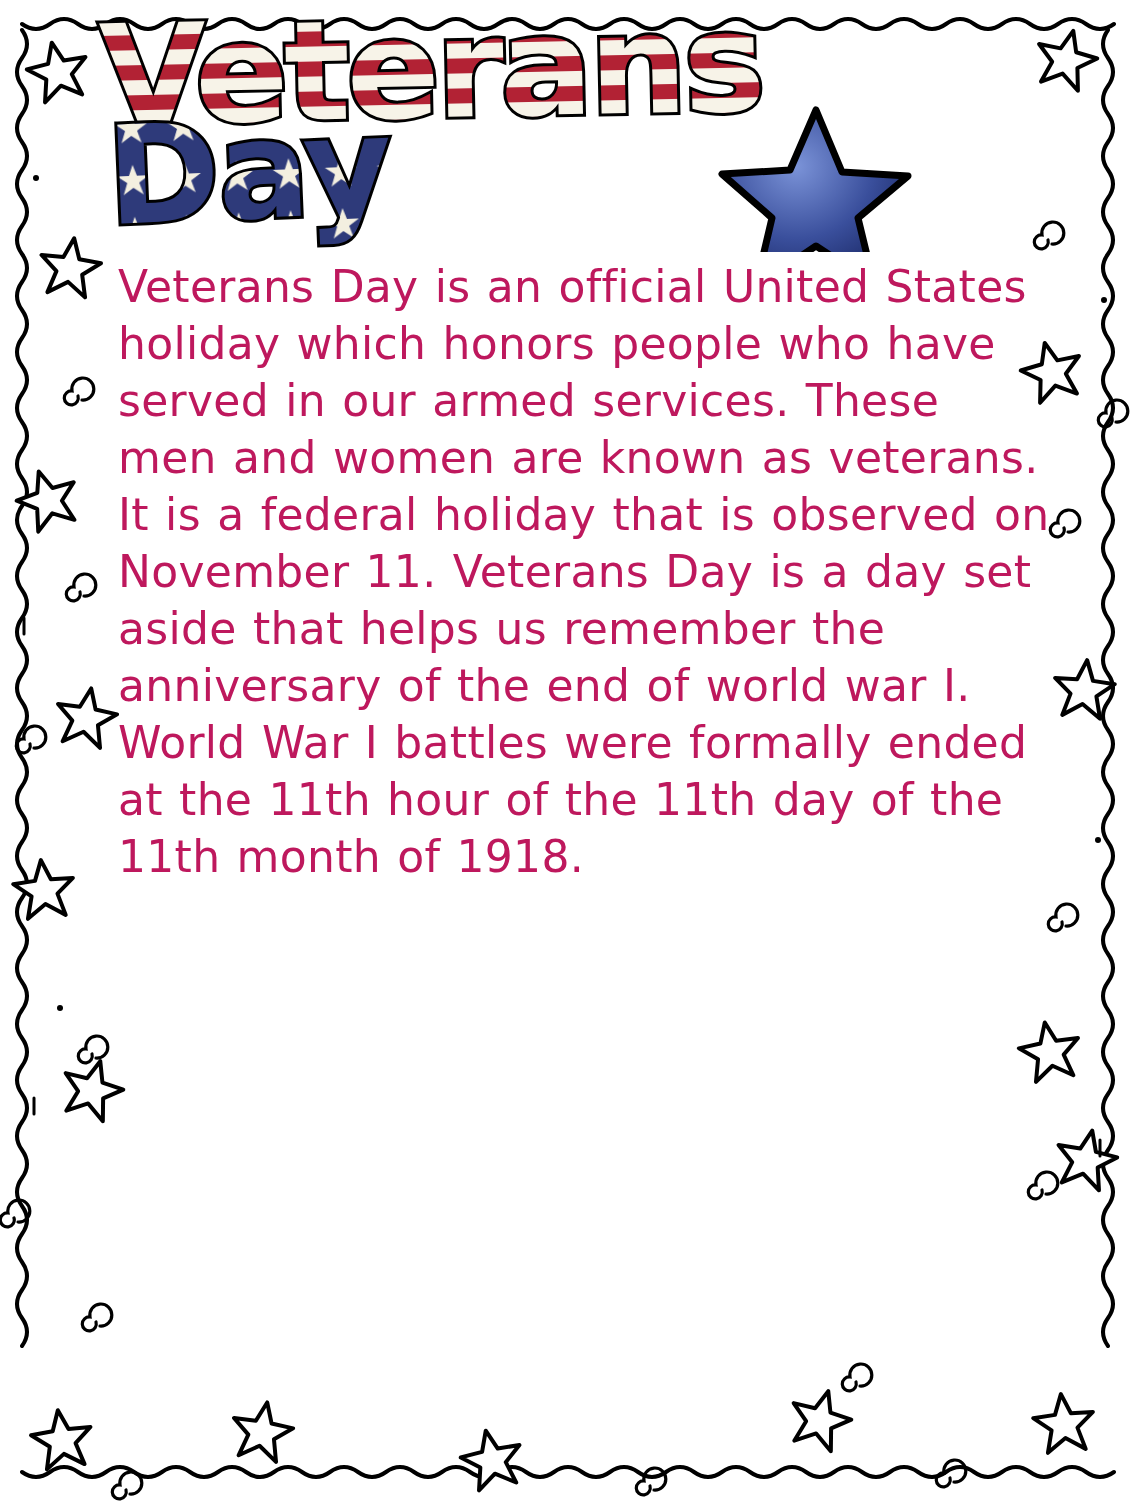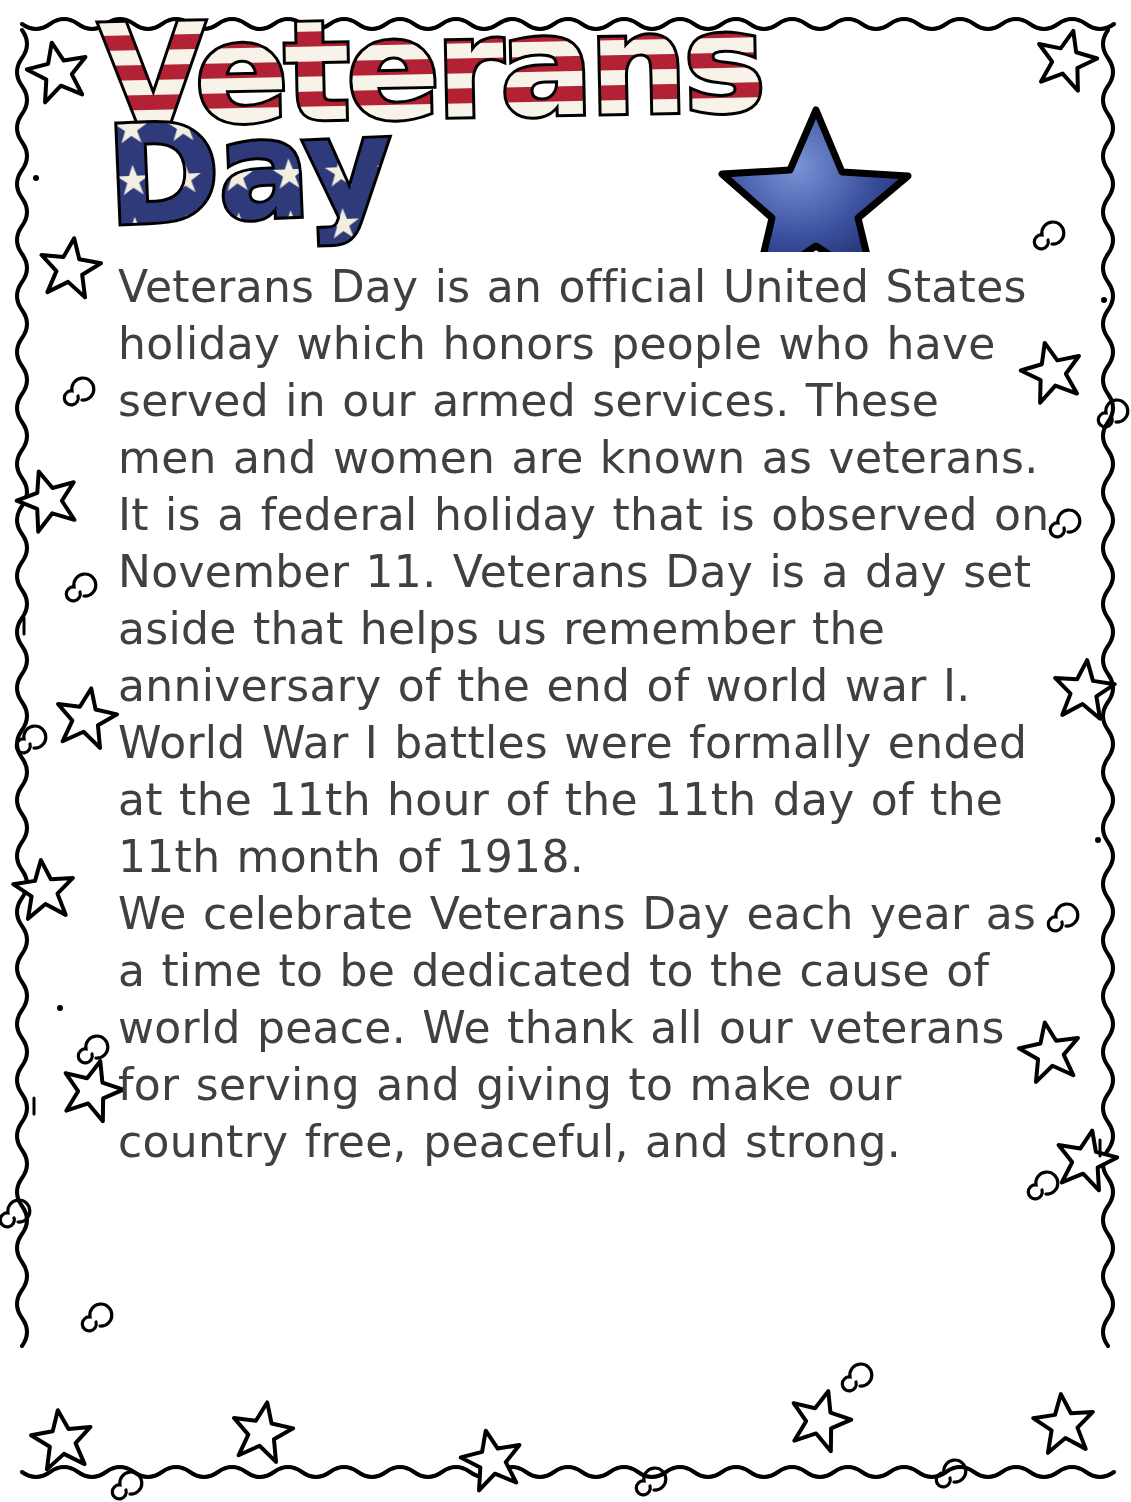--- a/index.html
+++ b/index.html
@@ -39,21 +39,21 @@
     position: absolute;
     left: 118px;
     top: 258px;
     width: 935px;
   }
   .para {
     margin: 0;
     font-family: "DejaVu Sans", sans-serif;
     font-size: 44px;
     line-height: 57px;
-    color: #404040;
+    color: #be185d;
     letter-spacing: 0.3px;
     word-spacing: 2px;
   }
   .para + .para { margin-top: 0px; }
 </style>
 </head>
 <body>
 
 <div id="page">
 
@@ -177,16 +177,15 @@
       </g>
 
       <g transform="translate(630,112)">
         <path d="M96,-4 L122,58 L188,62 L138,104 L154,170 L96,132 L36,172 L52,104 L2,60 L70,56 Z" fill="url(#starglow)" stroke="#000" stroke-width="7" stroke-linejoin="round"></path>
       </g>
     </svg>
   </div>
 
   <div class="body-text">
     <p class="para">Veterans Day is an official United States holiday which honors people who have served in our armed services. These men and women are known as veterans. It is a federal holiday that is observed on November 11. Veterans Day is a day set aside that helps us remember the anniversary of the end of world war I.  World War I battles were formally ended at the 11th hour of the 11th day of the 11th month of 1918.</p>
-    <p class="para">We celebrate Veterans Day each year as a time to be dedicated to the cause of world peace. We thank all our veterans for serving and giving to make our country free, peaceful, and strong.</p>
   </div>
 
 </div>
 
 </body></html>

